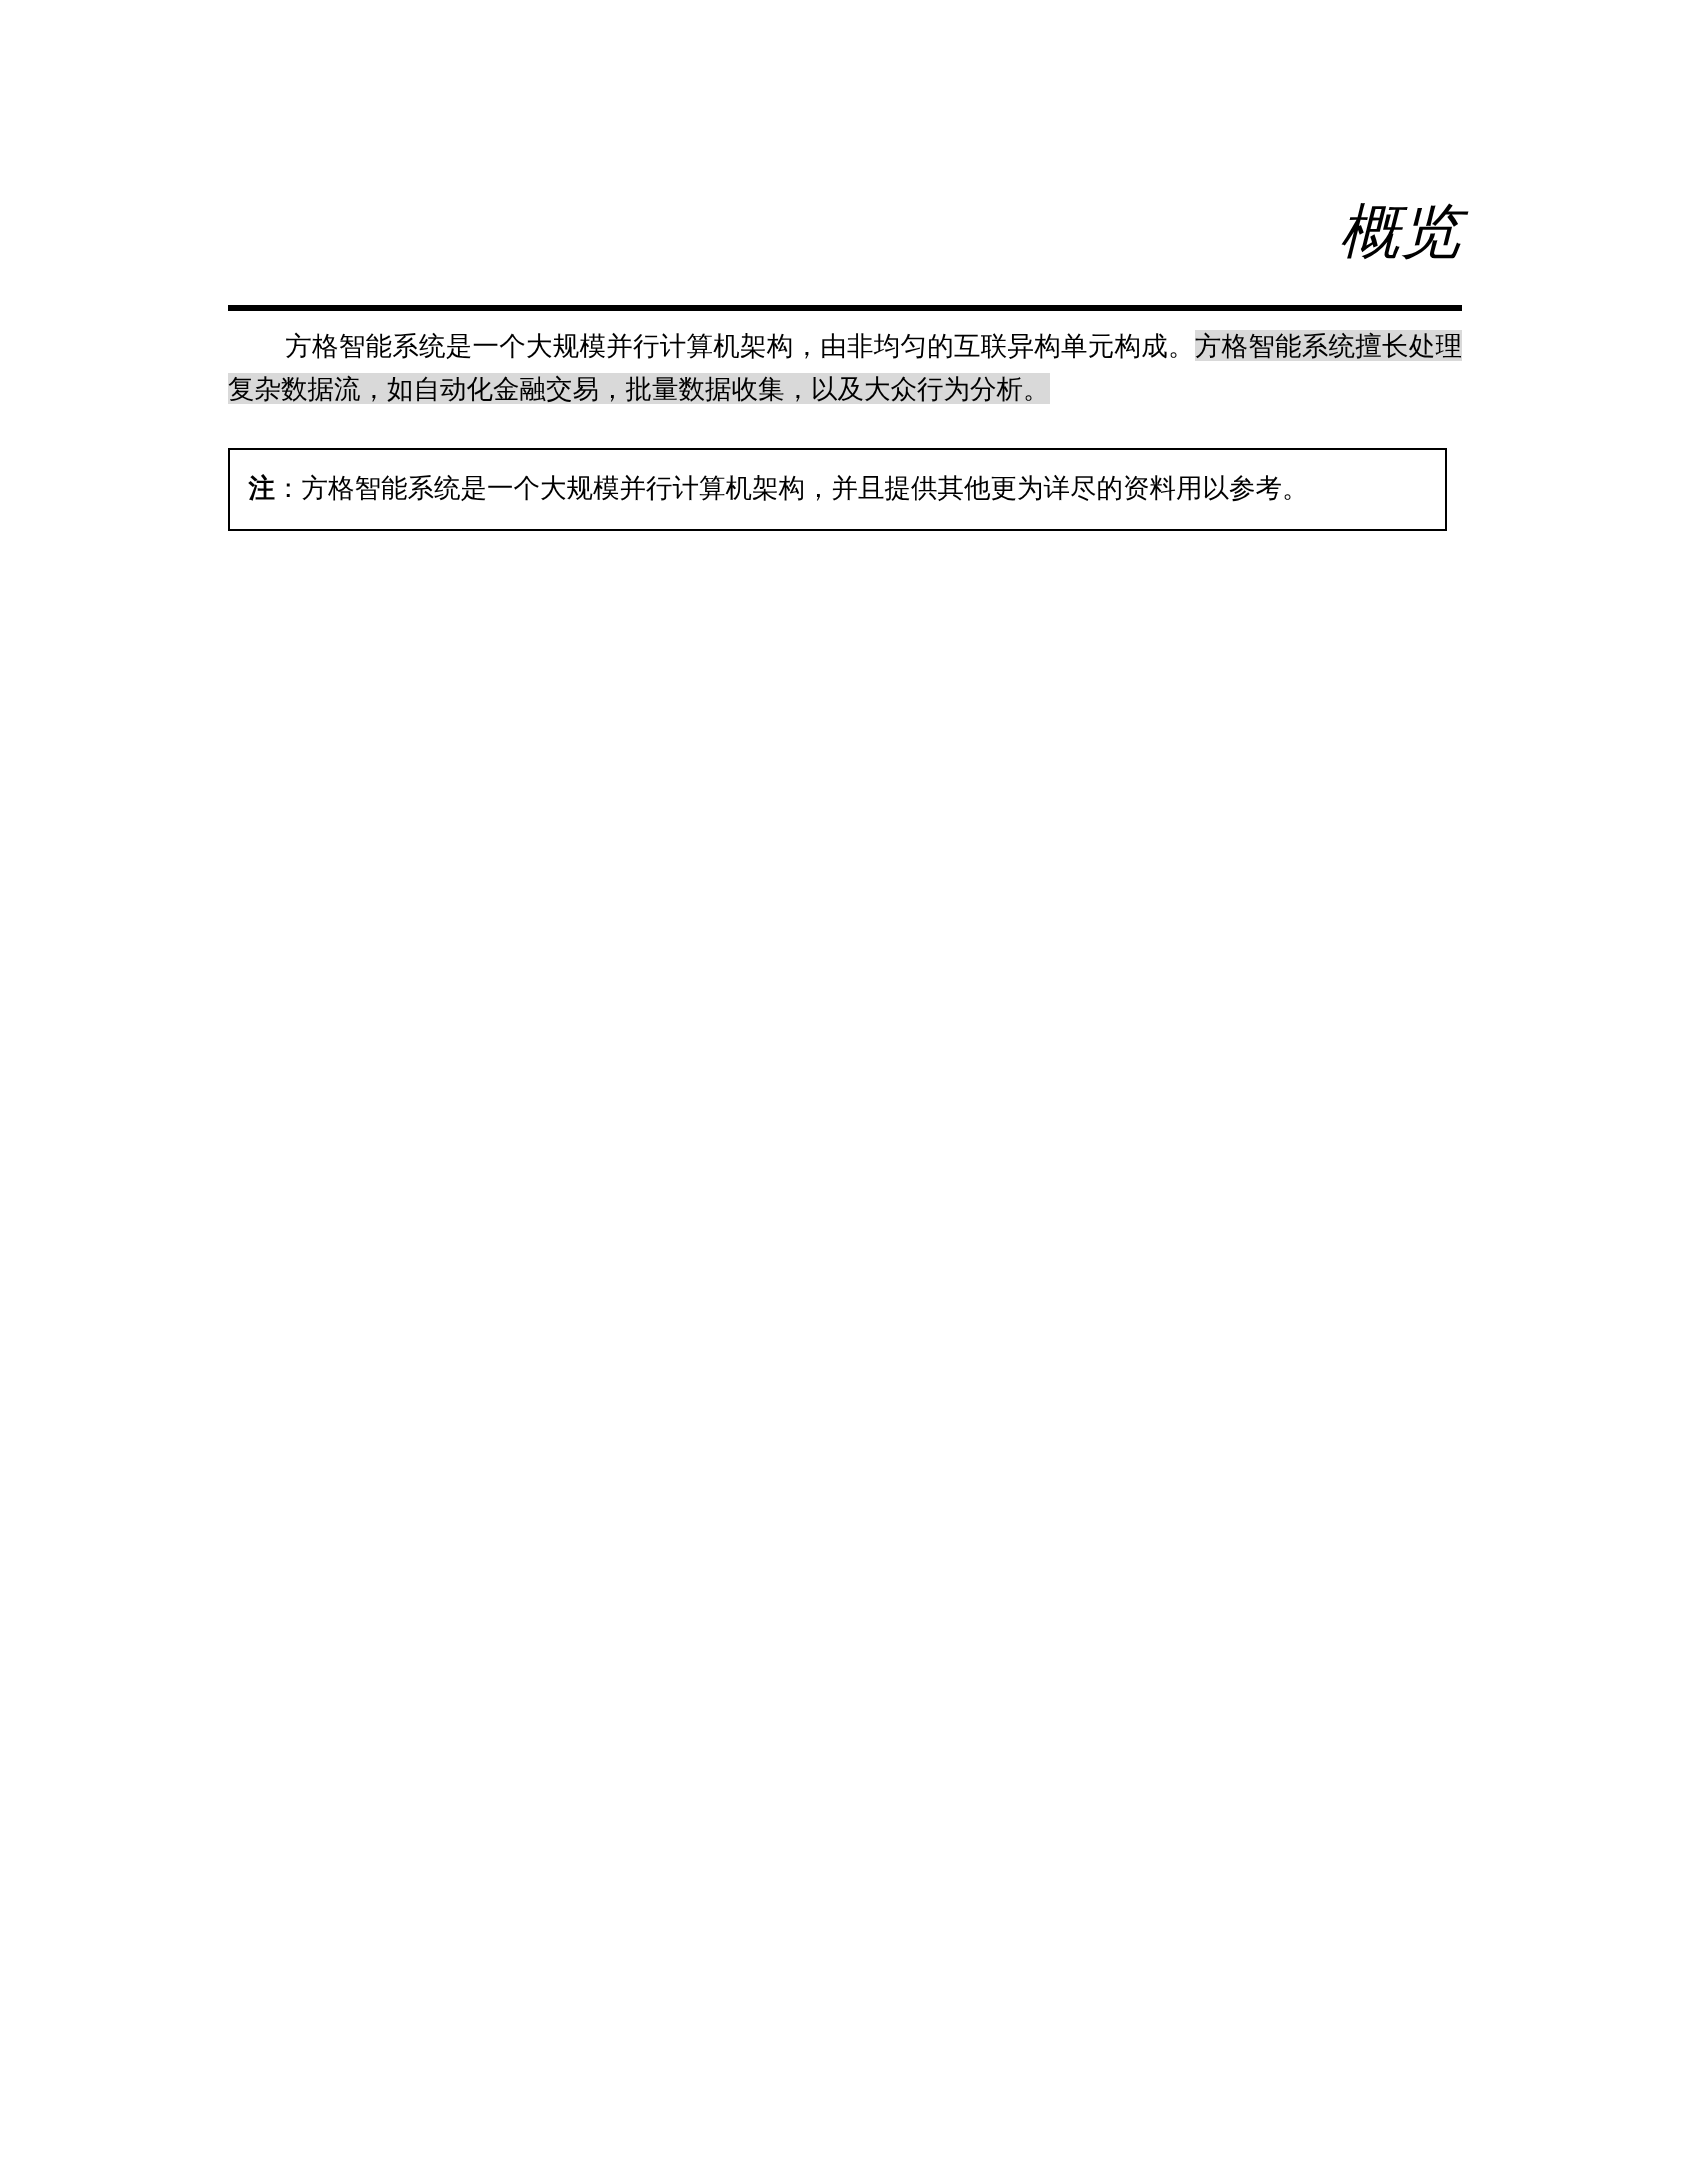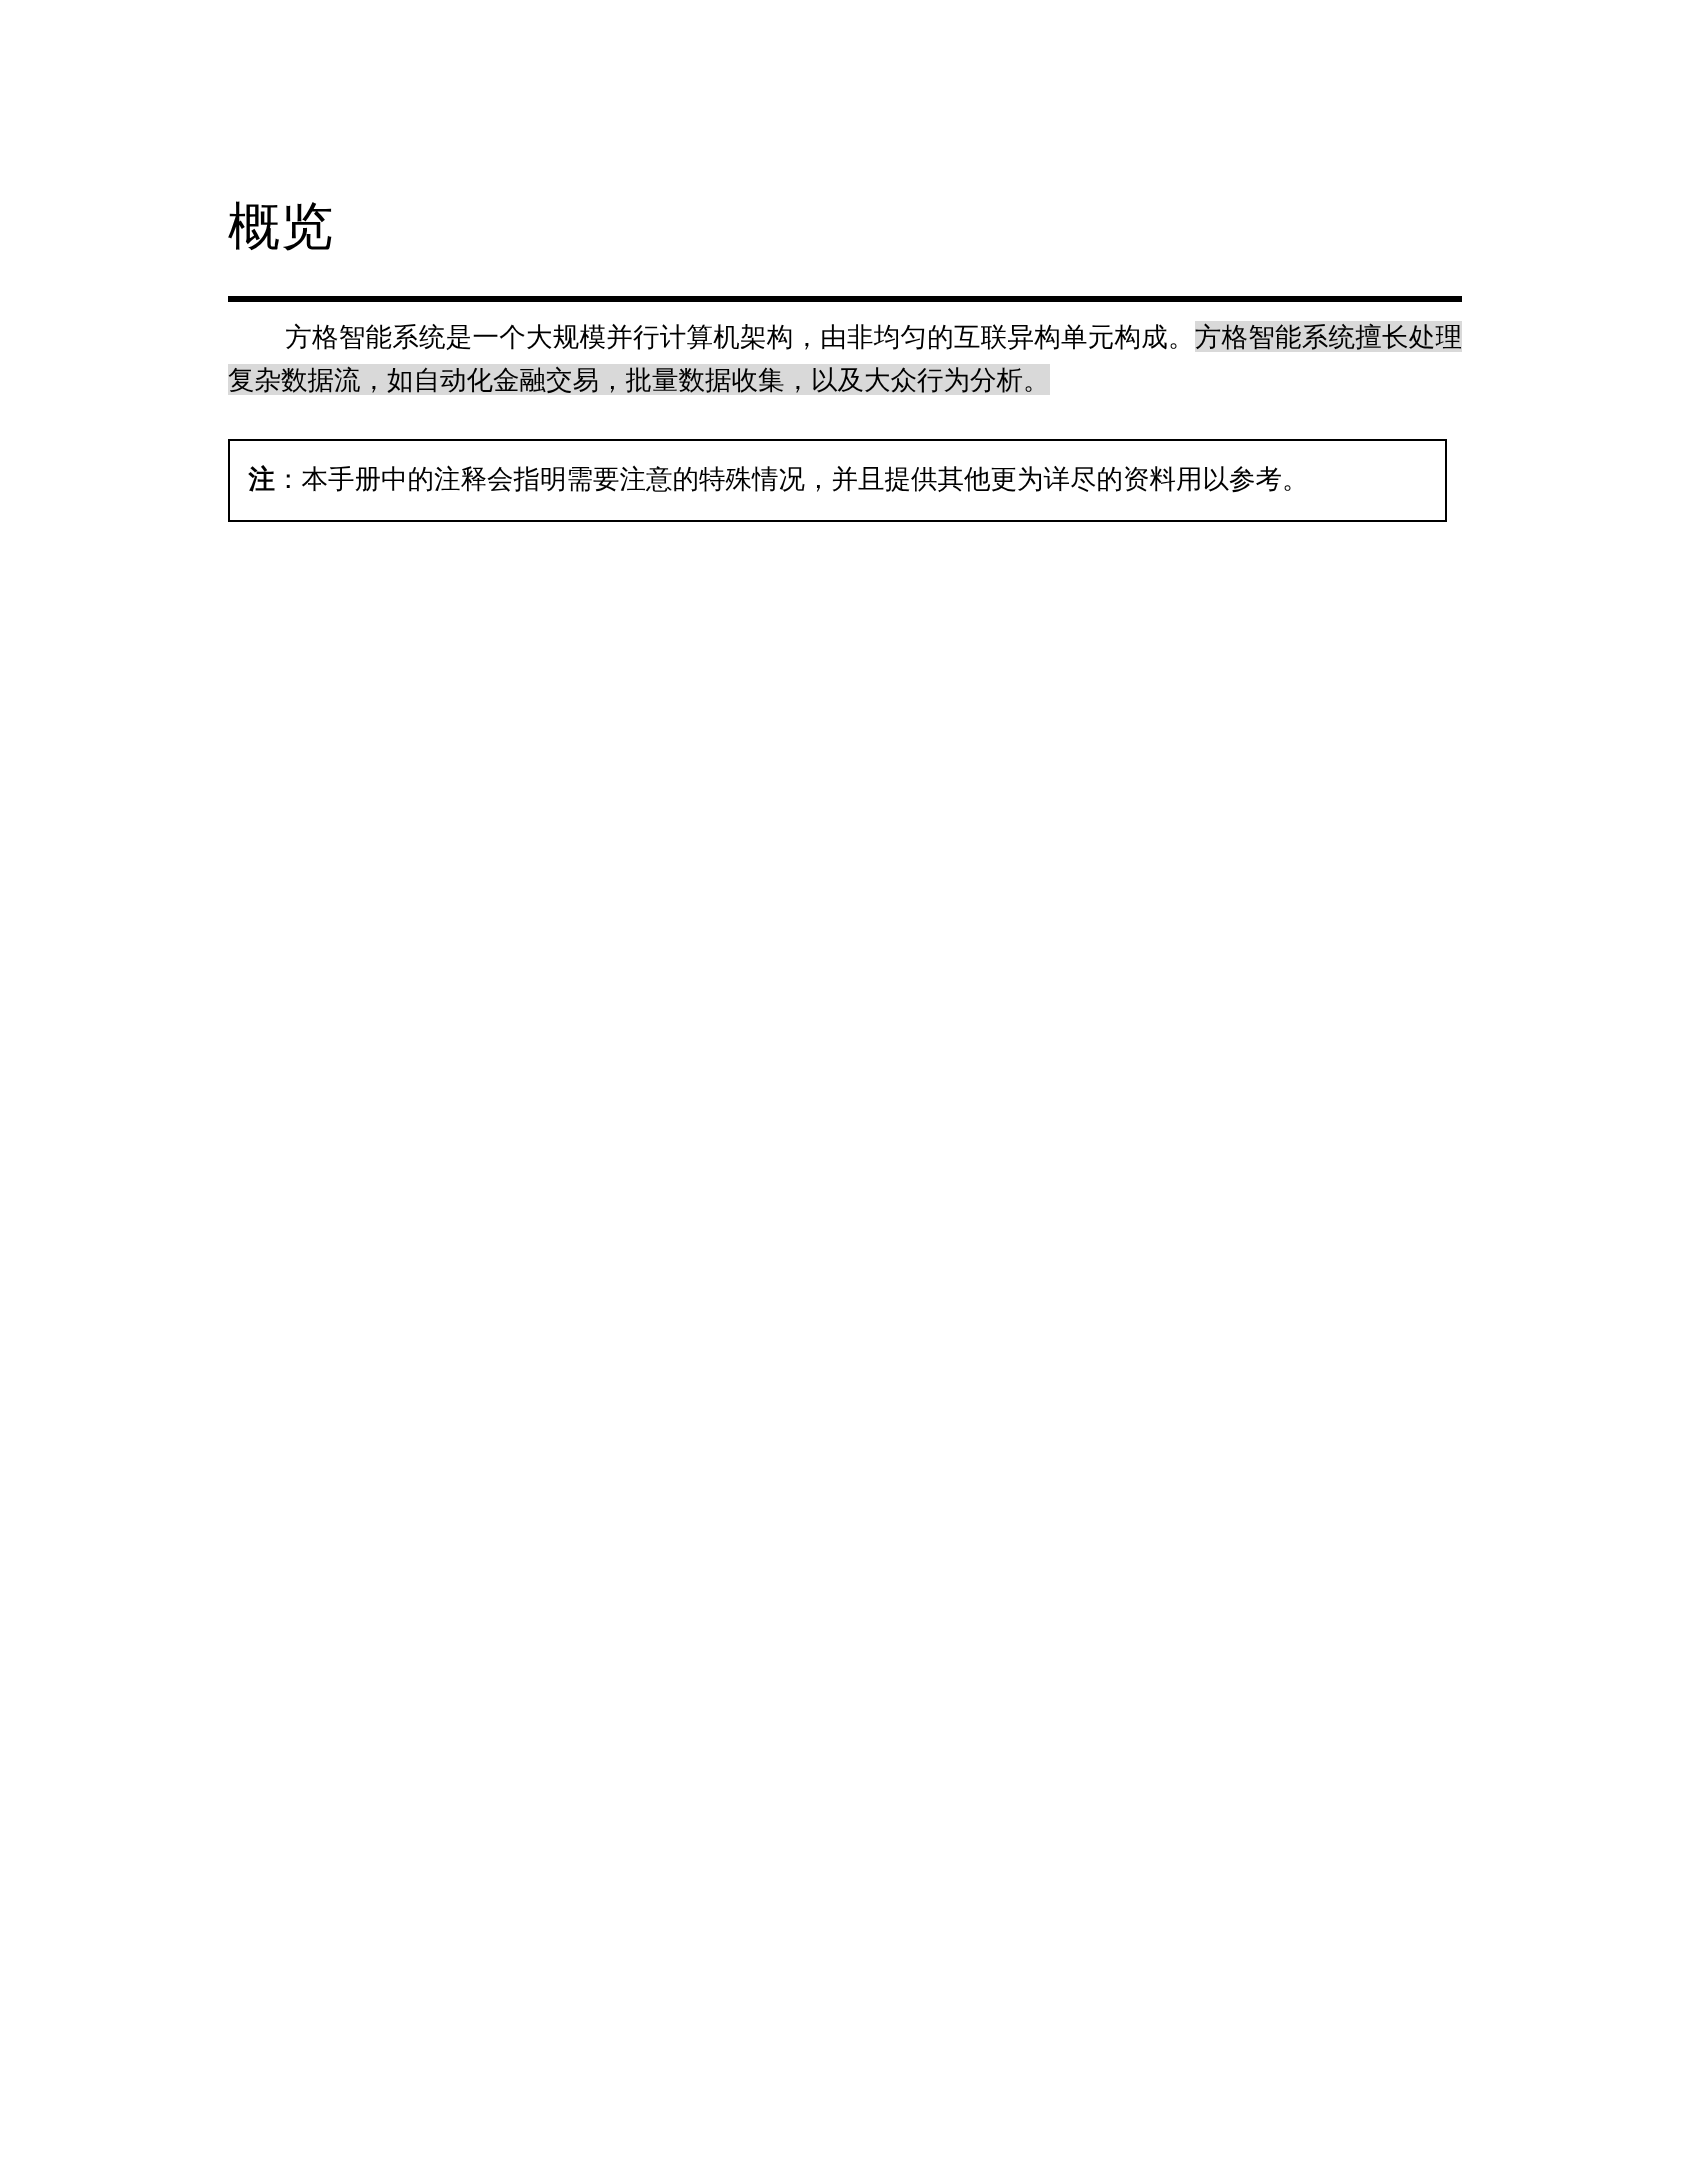--- a/index.html
+++ b/index.html
@@ -20,27 +20,28 @@
     height: 2183px;
     box-sizing: border-box;
   }
   .content {
     position: absolute;
     left: 228px;
     top: 198px;
     width: 1234px;
   }
   .doc-title {
-    font-size: 52px;
+    font-size: 60px;
     line-height: 1.1;
-    text-align: left;
+    text-align: right;
     font-weight: normal;
     margin: 0;
     letter-spacing: 1.3px;
     font-family: "DejaVu Serif", "Liberation Serif", serif;
+    font-style: italic;
   }
   .title-rule {
     margin-top: 41px;
     width: 100%;
     height: 6px;
     background: #000000;
   }
   .body-para {
     margin-top: 14px;
     font-size: 26.5px;
@@ -80,19 +81,19 @@
     <h1 class="doc-title">概览</h1>
 
     <div class="title-rule"></div>
 
     <p class="body-para">
       <span class="indent"></span><span>方格智能系统是一个大规模并行计算机架构，由非均匀的互联异构单元构成。</span><span class="hl">方格智能系统擅长处理复杂数据流，如自动化金融交易，批量数据收集，以及大众行为分析。</span>
     </p>
 
     <div class="note-box">
       <div class="note-text">
-        <span class="note-label">注</span><span>：</span><span>本手册中的注释会指明需要注意的特殊情况，并且提供其他更为详尽的资料用以参考。</span>
+        <span class="note-label">注</span><span>：</span><span>方格智能系统是一个大规模并行计算机架构，并且提供其他更为详尽的资料用以参考。</span>
       </div>
     </div>
 
   </div>
 </div>
 
 
 </body></html>

